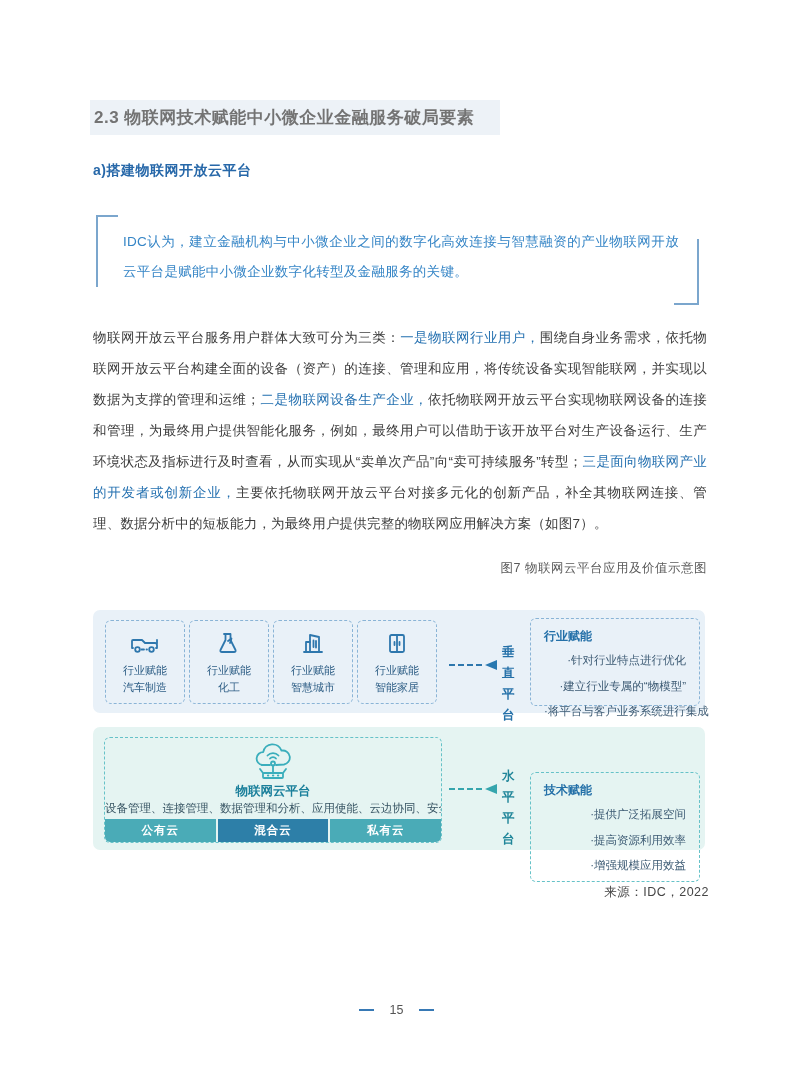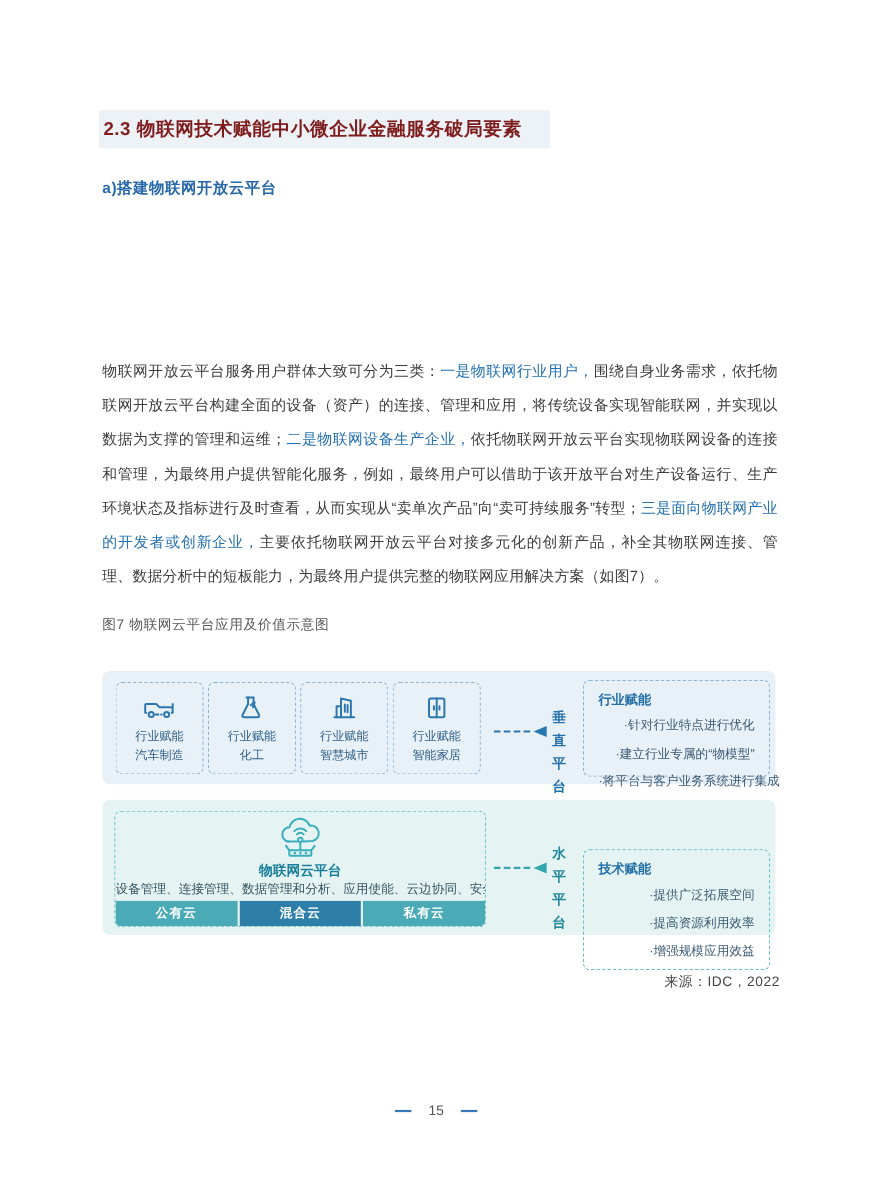--- a/index.html
+++ b/index.html
@@ -7,21 +7,21 @@
   body {
     font-family:"Liberation Sans","DejaVu Sans",sans-serif;
     width:793px; height:1077px; position:relative; overflow:hidden;
     color:#3c3c3c;
   }
   .page { position:absolute; inset:0; background:#fff; }
 
   
   .section-heading {
     position:absolute; left:90px; top:100px;
-    background:#edf2f7; color:#7f1d1d; font-weight:bold;
+    background:#edf2f7; color:#737373; font-weight:bold;
     font-size:17px; line-height:17px; padding:9px 26px 9px 4px;
     letter-spacing:0.5px;
   }
   .sub-heading {
     position:absolute; left:93px; top:162px;
     color:#2768a9; font-weight:bold; font-size:14px; letter-spacing:0.5px;
   }
 
   
   .quote-block { position:absolute; left:96px; top:213px; width:606px; height:92px; }
@@ -43,21 +43,21 @@
   .body-paragraph {
     position:absolute; left:93px; top:322px; width:614px;
     font-size:13.5px; line-height:31px; color:#3c3c3c;
     text-align:justify; letter-spacing:0.2px;
   }
   .body-paragraph .bold-blue { color:#2470b0; font-weight:normal; }
 
   
   .figure-caption {
     position:absolute; left:93px; top:560px; width:614px;
-    text-align:left; color:#5a5a5a; font-size:12.5px; letter-spacing:0.5px;
+    text-align:right; color:#5a5a5a; font-size:12.5px; letter-spacing:0.5px;
   }
 
   
   .figure { position:absolute; left:93px; top:610px; width:612px; }
   .panel { position:relative; border-radius:7px; width:612px; }
   .panel-industries { height:103px; background:#e9f1f8; }
   .panel-platform   { height:123px; background:#e5f4f2; margin-top:14px; }
 
   .industry-card {
     position:absolute; top:10px; width:80px; height:84px;
@@ -112,20 +112,25 @@
 </style>
 </head>
 <body>
 
 <div class="page">
 
   <div class="section-heading">2.3 物联网技术赋能中小微企业金融服务破局要素</div>
 
   <div class="sub-heading">a)搭建物联网开放云平台</div>
 
+  <div class="quote-block">
+    <div class="quote-corner-tl"></div>
+    <div class="quote-corner-br"></div>
+    <div class="quote-text">IDC认为，建立金融机构与中小微企业之间的数字化高效连接与智慧融资的产业物联网开放云平台是赋能中小微企业数字化转型及金融服务的关键。</div>
+  </div>
 
   <div class="body-paragraph"><span>物联网开放云平台服务用户群体大致可分为三类：</span><span class="bold-blue">一是物联网行业用户，</span><span>围绕自身业务需求，依托物联网开放云平台构建全面的设备（资产）的连接、管理和应用，将传统设备实现智能联网，并实现以数据为支撑的管理和运维；</span><span class="bold-blue">二是物联网设备生产企业，</span><span>依托物联网开放云平台实现物联网设备的连接和管理，为最终用户提供智能化服务，例如，最终用户可以借助于该开放平台对生产设备运行、生产环境状态及指标进行及时查看，从而实现从“卖单次产品”向“卖可持续服务”转型；</span><span class="bold-blue">三是面向物联网产业的开发者或创新企业，</span><span>主要依托物联网开放云平台对接多元化的创新产品，补全其物联网连接、管理、数据分析中的短板能力，为最终用户提供完整的物联网应用解决方案（如图7）。</span></div>
 
   <div class="figure-caption">图7 物联网云平台应用及价值示意图</div>
 
   <div class="figure">
 
     <div class="panel panel-industries">
 
       <div class="industry-card" style="left:12px">

